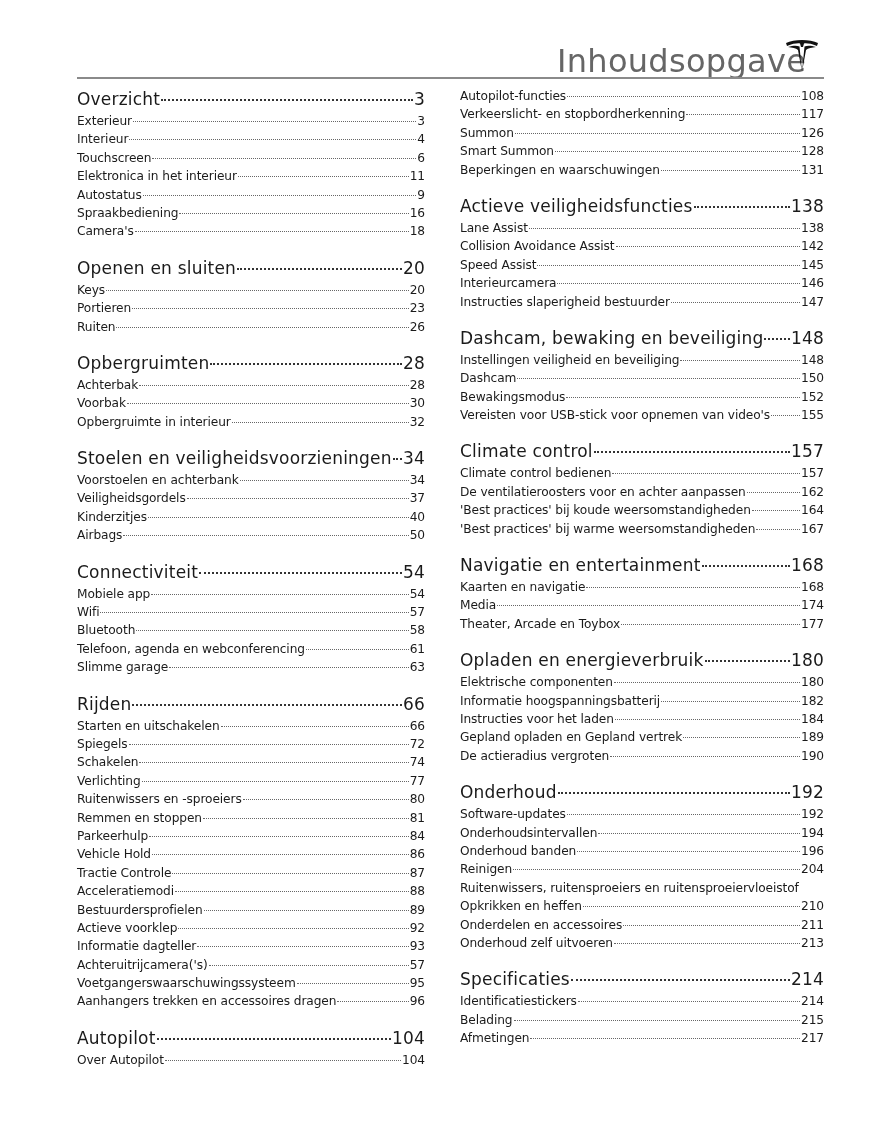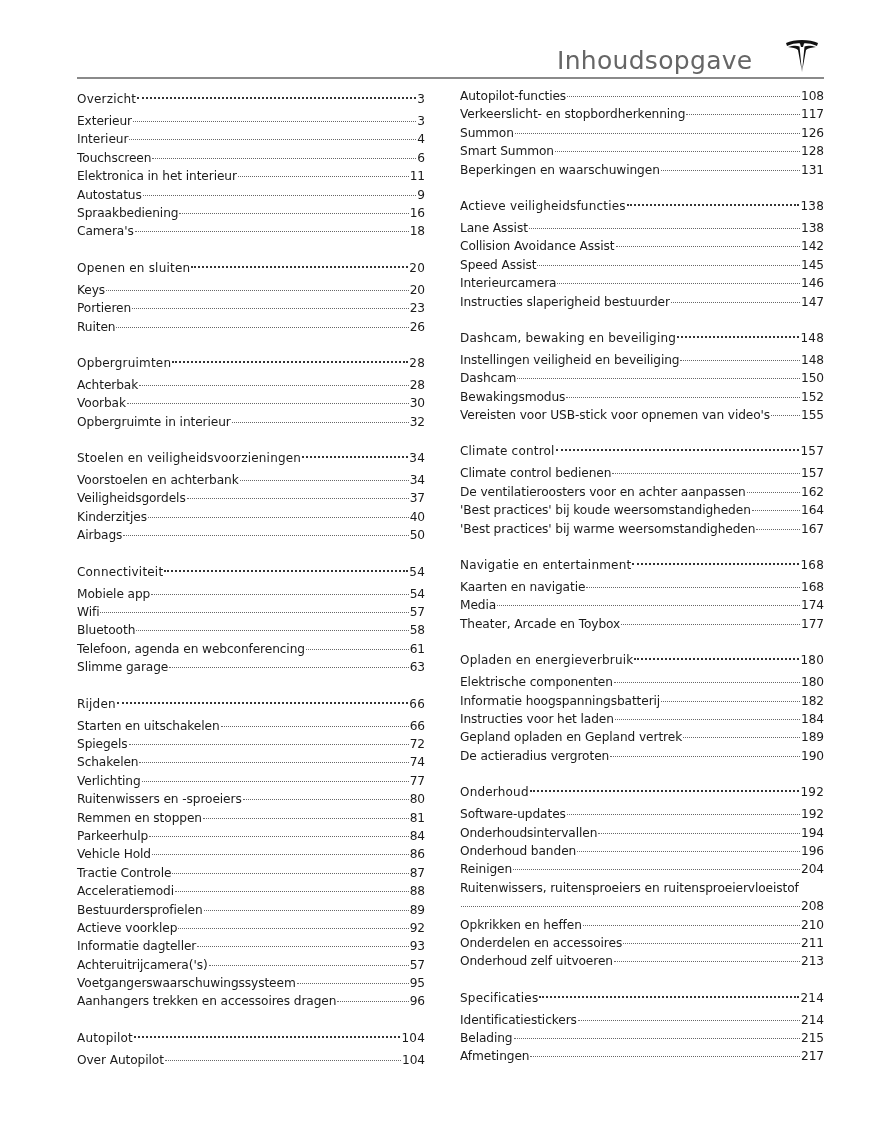--- a/index.html
+++ b/index.html
@@ -3,21 +3,21 @@
   <meta charset="utf-8">
   <style>
     html, body { margin: 0; padding: 0; background: #ffffff; }
     body {
       width: 875px; height: 1132px; position: relative; overflow: hidden;
       font-family: "Liberation Sans", "DejaVu Sans", sans-serif;
       color: #1a1a1a;
     }
     .header-title {
       position: absolute; left: 557px; top: 46px;
-      font-size: 25px; color: #666666; letter-spacing: 0.3px;
+      font-size: 32px; color: #666666; letter-spacing: 0.3px;
       font-family: "DejaVu Sans", "Liberation Sans", sans-serif;
       font-weight: normal; line-height: 30px;
     }
     .logo {
       position: absolute; left: 784px; top: 38px; width: 36px; height: 36px;
     }
     .header-rule {
       position: absolute; left: 77px; top: 77px; width: 747px; height: 2px;
       background: #8a8a8a;
     }
@@ -31,21 +31,21 @@
       display: flex; align-items: baseline; white-space: nowrap;
     }
     .row .label { flex: 0 0 auto; }
     .row .dots {
       flex: 1 1 auto; overflow: hidden; margin: 0 1px;
       border-bottom: 1px dotted #666; height: 0; position: relative; top: -3px;
       min-width: 4px;
     }
     .row .page { flex: 0 0 auto; }
     .row.heading {
-      font-size: 12px; line-height: 25px; height: 25px;
+      font-size: 17px; line-height: 25px; height: 25px;
       font-family: "DejaVu Sans", "Liberation Sans", sans-serif;
       letter-spacing: 0.2px;
     }
     .row.heading .dots { border-bottom: 2px dotted #333; top: -4px; }
     .row.entry {
       font-size: 12.2px; line-height: 18.4px; height: 18.4px;
       font-family: "DejaVu Sans", "Liberation Sans", sans-serif;
       letter-spacing: -0.1px;
     }
     .entry-wrap { font-size: 12.2px; line-height: 18.4px; font-family: "DejaVu Sans", "Liberation Sans", sans-serif; letter-spacing: -0.1px; }
@@ -500,24 +500,20 @@
         <span class="dots"></span>
         <span class="page">196</span>
       </div>
       <div class="row entry">
         <span class="label">Reinigen</span>
         <span class="dots"></span>
         <span class="page">204</span>
       </div>
       <div class="entry-wrap">
         <div class="first-line">Ruitenwissers, ruitensproeiers en ruitensproeiervloeistof</div>
-        <div class="row entry">
-          <span class="dots"></span>
-          <span class="page">208</span>
-        </div>
       </div>
       <div class="row entry">
         <span class="label">Opkrikken en heffen</span>
         <span class="dots"></span>
         <span class="page">210</span>
       </div>
       <div class="row entry">
         <span class="label">Onderdelen en accessoires</span>
         <span class="dots"></span>
         <span class="page">211</span>

